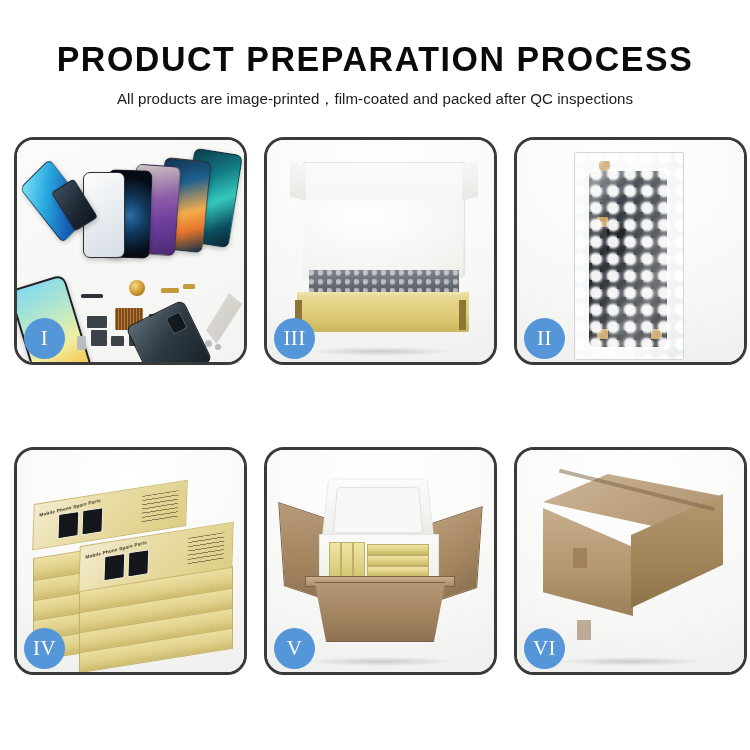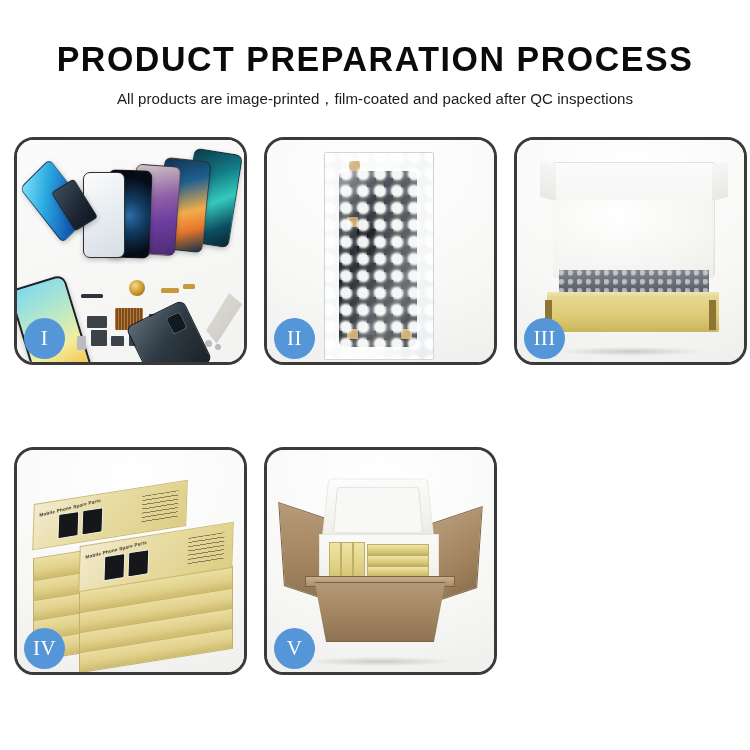--- a/index.html
+++ b/index.html
@@ -479,37 +479,20 @@
           <div class="pt flex" style="left:72px; top:54px; width:10px; height:12px;"></div>
           <div class="pt silver" style="left:128px; top:62px; width:7px; height:7px; border-radius:50%;"></div>
           <div class="pt silver" style="left:138px; top:66px; width:6px; height:6px; border-radius:50%;"></div>
         </div>
 
         <div class="backcover"></div>
         <div class="tweezer"></div>
       </div>
     </div>
     <div class="badge">I</div>
-  </div>
-
-  <div class="panel">
-    <div class="panel-clip">
-      <div class="scene">
-        <div class="bag">
-          <div class="bag-part"></div>
-          <div class="bag-tape" style="left:24px; top:8px;"></div>
-          <div class="bag-tape" style="left:22px; top:64px;"></div>
-          <div class="bag-tape" style="left:22px; top:176px;"></div>
-          <div class="bag-tape" style="left:76px; top:176px;"></div>
-          <div class="bubbles"></div>
-          <div class="bag-sheen"></div>
-        </div>
-      </div>
-    </div>
-    <div class="badge">II</div>
   </div>
 
   <div class="panel">
     <div class="panel-clip">
       <div class="scene">
         <div class="p3-lid">
           <div class="p3-lid-flapL"></div>
           <div class="p3-lid-flapR"></div>
         </div>
         <div class="p3-foam"></div>
@@ -520,20 +503,37 @@
         <div class="p3-corner-r"></div>
         <div class="shadow-soft"></div>
       </div>
     </div>
     <div class="badge">III</div>
   </div>
 
   <div class="panel">
     <div class="panel-clip">
       <div class="scene">
+        <div class="bag">
+          <div class="bag-part"></div>
+          <div class="bag-tape" style="left:24px; top:8px;"></div>
+          <div class="bag-tape" style="left:22px; top:64px;"></div>
+          <div class="bag-tape" style="left:22px; top:176px;"></div>
+          <div class="bag-tape" style="left:76px; top:176px;"></div>
+          <div class="bubbles"></div>
+          <div class="bag-sheen"></div>
+        </div>
+      </div>
+    </div>
+    <div class="badge">II</div>
+  </div>
+
+  <div class="panel">
+    <div class="panel-clip">
+      <div class="scene">
         <div class="stack">
           <div class="sbox left" style="top:150px;"></div>
           <div class="sbox left" style="top:130px;"></div>
           <div class="sbox left" style="top:110px;"></div>
           <div class="sbox left" style="top:90px;"></div>
           <div class="sbox left" style="top:70px;"></div>
 
           <div class="sbox right" style="top:162px;"></div>
           <div class="sbox right" style="top:142px;"></div>
           <div class="sbox right" style="top:122px;"></div>
@@ -575,14 +575,28 @@
         <div class="v-ybox" style="left:100px; top:127px; width:60px; height:9px;"></div>
 
         <div class="v-cartonlip"></div>
         <div class="v-carton"></div>
         <div class="shadow-soft"></div>
       </div>
     </div>
     <div class="badge">V</div>
   </div>
 
+  <div class="panel">
+    <div class="panel-clip">
+      <div class="scene">
+        <div class="vi-top"></div>
+        <div class="vi-left"></div>
+        <div class="vi-right"></div>
+        <div class="vi-seam"></div>
+        <div class="vi-tape" style="left:56px; top:98px;"></div>
+        <div class="vi-tape" style="left:60px; top:170px;"></div>
+        <div class="shadow-soft"></div>
+      </div>
+    </div>
+    <div class="badge">VI</div>
+  </div>
 
 </div>
 
 </body></html>

